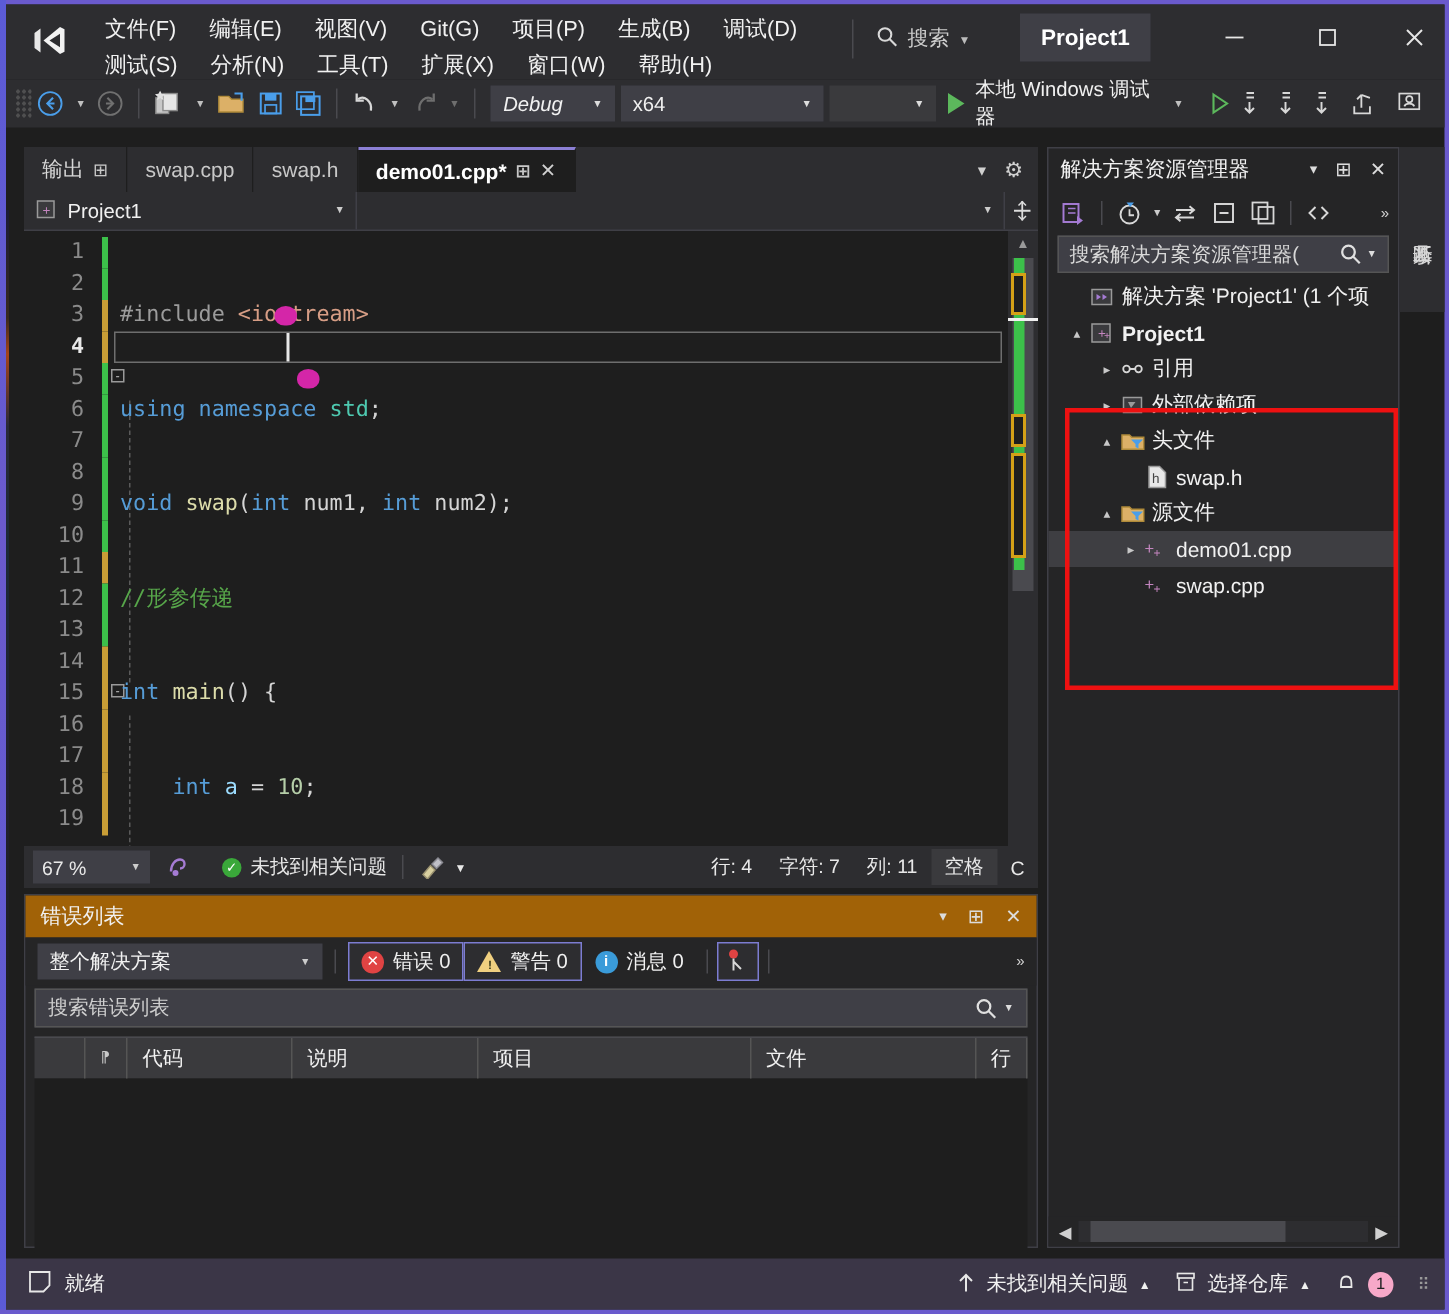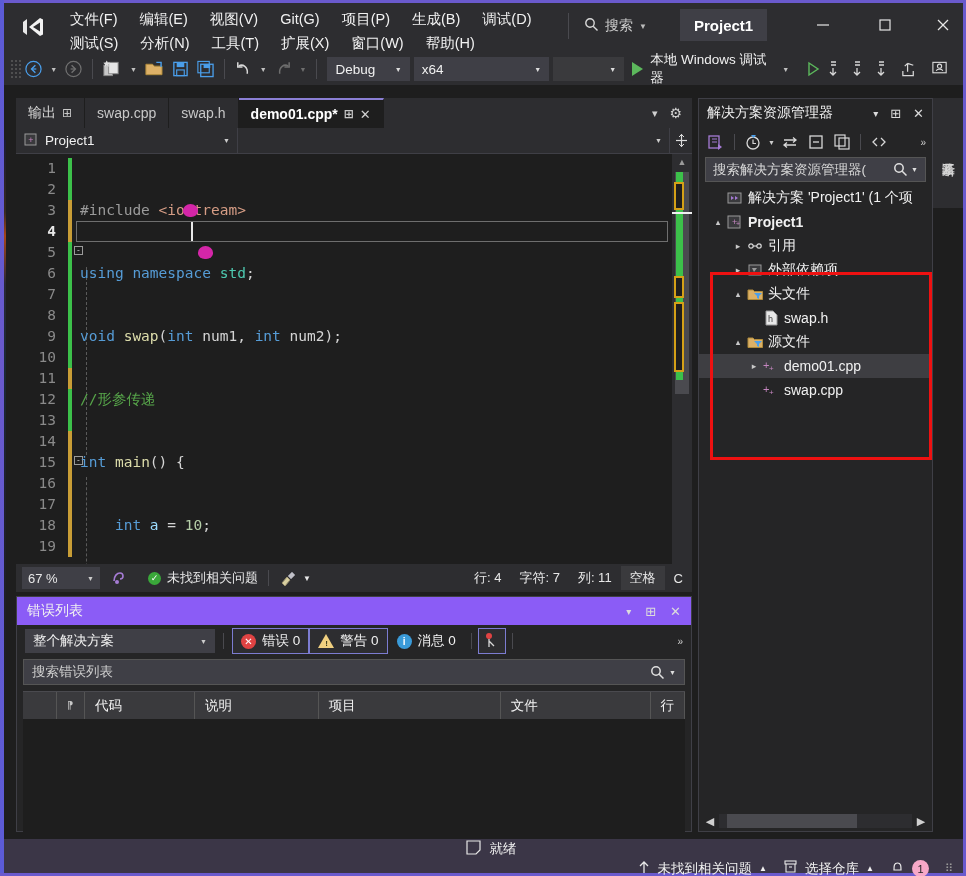--- a/index.html
+++ b/index.html
@@ -101,21 +101,21 @@
   }
   .tb-sep { width: 1px; height: 20px; background: #4a4a4f; margin: 0 6px; }
   .tb-caret { font-size: 7px; color: #c0c0c0; padding: 0 4px; }
   .combo {
     height: 24px; background: #3f3f46; color: #f1f1f1;
     display: flex; align-items: center; justify-content: space-between;
     padding: 0 8px; font-size: 13.5px; margin-left: 4px;
   }
   .combo .cv { padding-right: 10px; }
   .combo .cc { font-size: 7px; color: #ddd; }
-  .combo-debug { width: 86px; }
+  .combo-debug { width: 86px; font-style: italic; }
   .combo-x64 { width: 142px; }
   .runbtn {
     display: flex; align-items: center; gap: 7px; height: 26px;
     padding: 0 8px; font-size: 13.5px; color: #f1f1f1;
   }
   .tri-green {
     width: 0; height: 0;
     border-left: 11px solid #5cb85c;
     border-top: 7px solid transparent;
     border-bottom: 7px solid transparent;
@@ -284,21 +284,21 @@
 
   
   .errpanel {
     position: absolute; left: 16px; top: 596px;
     width: 676px; height: 236px;
     background: #252526; border: 1px solid #3f3f46;
   }
   .err-title {
     height: 28px; display: flex; align-items: center;
     padding: 0 10px; font-size: 14px; color: #f1f1f1;
-    background: #8b5cf6;
+    background: #a16207;
   }
   .err-title .ctrls { margin-left: auto; display: flex; gap: 14px; align-items: center; color: #dcdcdc; }
   .err-toolbar {
     height: 32px; display: flex; align-items: center; gap: 0;
     padding: 0 8px; background: #252526;
   }
   .err-combo {
     width: 190px; height: 24px; background: #3f3f46;
     display: flex; align-items: center; justify-content: space-between;
     padding: 0 8px; font-size: 13.5px; color: #f1f1f1;
@@ -404,21 +404,21 @@
   .dockstrip span {
     writing-mode: vertical-rl;
     font-size: 13px; color: #d8d8d8;
   }
 
   
   .statusbar {
     position: absolute; left: 4px; bottom: 3px; right: 3px; height: 34px;
     background: #3b3647;
     display: flex; align-items: center;
-    font-size: 13.5px; color: #f1f1f1; flex-direction: column;
+    font-size: 13.5px; color: #f1f1f1;
   }
   .sb-left { display: flex; align-items: center; gap: 8px; padding-left: 14px; }
   .sb-right { margin-left: auto; display: flex; align-items: center; gap: 16px; padding-right: 10px; }
   .sb-item { display: flex; align-items: center; gap: 7px; }
   .sb-caret { font-size: 8px; }
   .bell-badge {
     width: 17px; height: 17px; border-radius: 50%;
     background: #f7a8c8; color: #222; font-size: 11px;
     display: flex; align-items: center; justify-content: center;
   }

